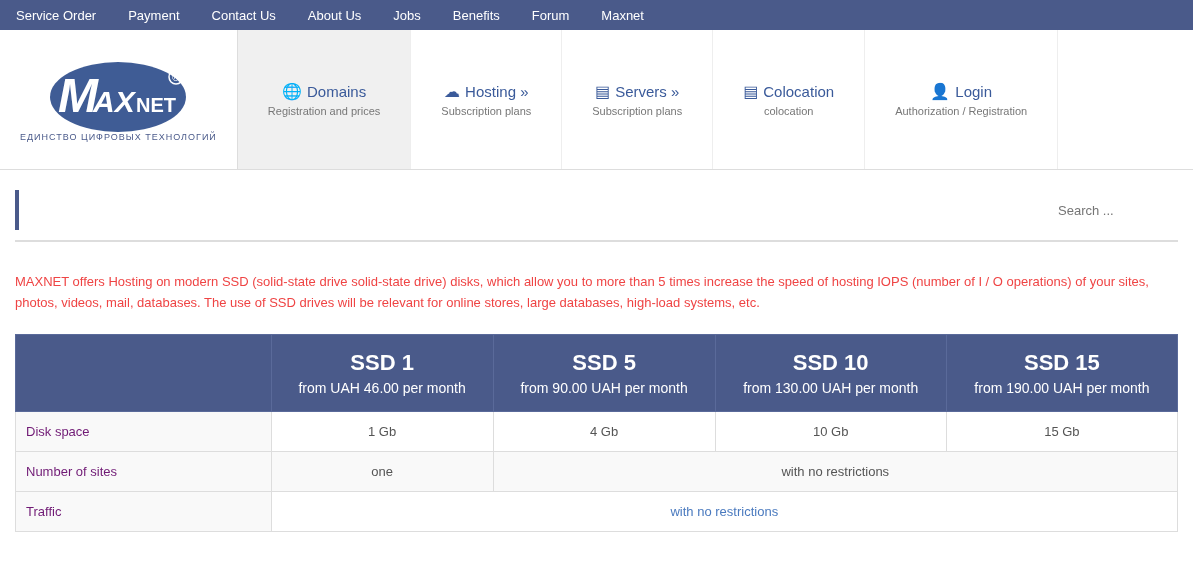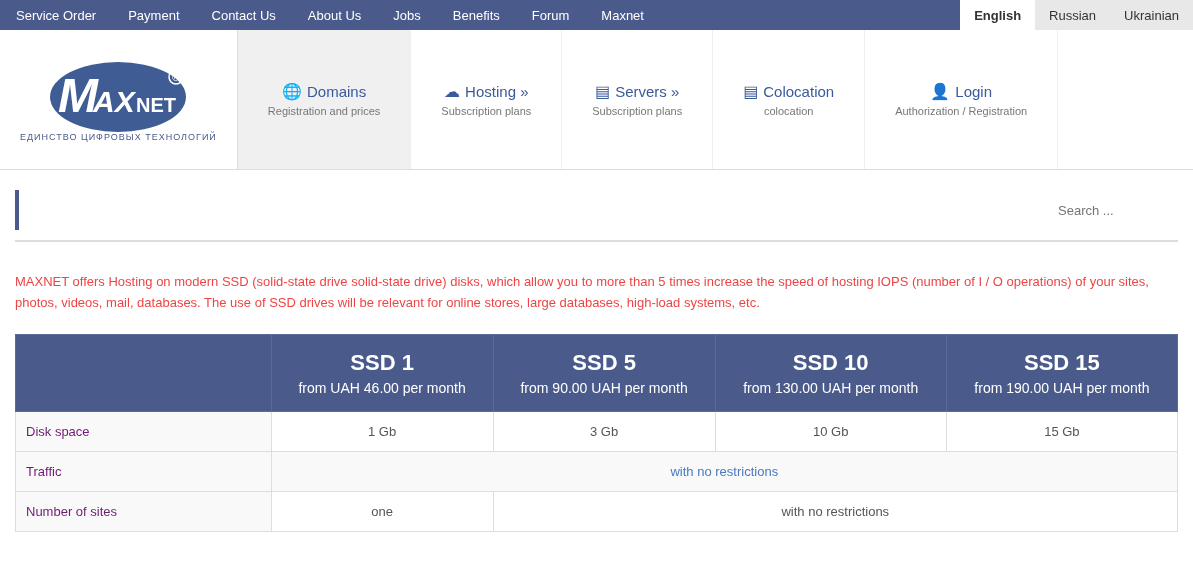--- a/index.html
+++ b/index.html
@@ -184,25 +184,20 @@
 <div class="top-nav">
   <div class="top-nav-item">Service Order</div>
   <div class="top-nav-item">Payment</div>
   <div class="top-nav-item">Contact Us</div>
   <div class="top-nav-item">About Us</div>
   <div class="top-nav-item">Jobs</div>
   <div class="top-nav-item">Benefits</div>
   <div class="top-nav-item">Forum</div>
   <div class="top-nav-item">Maxnet</div>
   <div class="top-nav-spacer"></div>
-  <div class="lang-section">
-    <div class="lang-item active">English</div>
-    <div class="lang-item">Russian</div>
-    <div class="lang-item">Ukrainian</div>
-  </div>
 </div>
 
 <div class="main-nav">
   <div class="logo-area">
 
     <div style="display:flex; flex-direction:column; align-items:center;">
       <svg width="140" height="80" viewBox="0 0 140 80">
 
         <ellipse cx="70" cy="40" rx="68" ry="35" fill="#2a4a8a" opacity="0.9"></ellipse>
 
@@ -293,31 +288,31 @@
           <span class="plan-name">SSD 15</span>
           <span class="plan-price">from 190.00 UAH per month</span>
         </th>
       </tr>
     </thead>
     <tbody>
 
       <tr>
         <td>Disk space</td>
         <td>1 Gb</td>
-        <td>3 Gb</td>
+        <td>4 Gb</td>
         <td>10 Gb</td>
         <td>15 Gb</td>
-      </tr>
-
-      <tr>
-        <td>Traffic</td>
-        <td colspan="4" style="color:#4a7abf;">with no restrictions</td>
       </tr>
 
       <tr style="background:#f9f9f9;">
         <td>Number of sites</td>
         <td>one</td>
         <td colspan="3">with no restrictions</td>
       </tr>
+
+      <tr>
+        <td>Traffic</td>
+        <td colspan="4" style="color:#4a7abf;">with no restrictions</td>
+      </tr>
     </tbody>
   </table>
 
 </div>
 
 </body></html>

